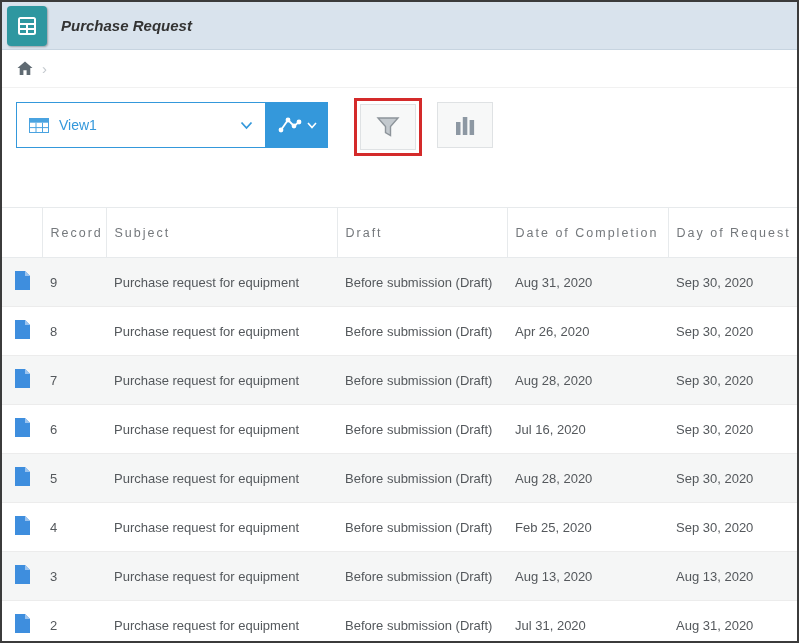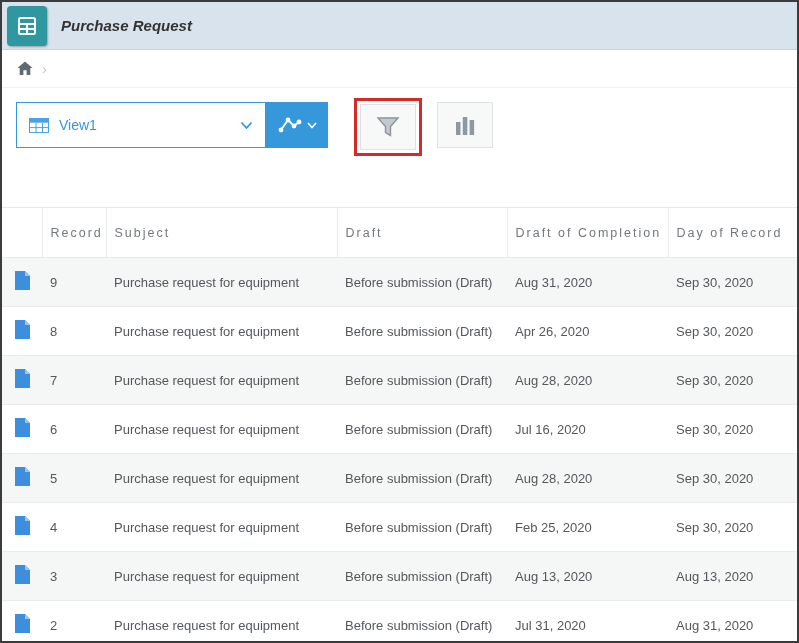--- a/index.html
+++ b/index.html
@@ -164,22 +164,22 @@
       <col style="width:170px">
         <col style="width:161px">
         <col style="width:131px">
     </colgroup>
     <thead>
       <tr>
         <th class="c-icon"></th>
         <th>Record</th>
         <th>Subject</th>
         <th>Draft</th>
-        <th>Draft of Completion</th>
-        <th>Day of Record</th>
+        <th>Date of Completion</th>
+        <th>Day of Request</th>
       </tr>
     </thead>
     <tbody>
   <tr>
     <td class="c-icon">
       <span style="display:inline-flex;">
         <svg width="15" height="19" viewBox="0 0 15 19">
           <path d="M0 0 H10 L15 5 V19 H0 Z" fill="#3e8ede"></path>
           <path d="M10 0 L15 5 H10 Z" fill="#9cc4ef"></path>
         </svg>

